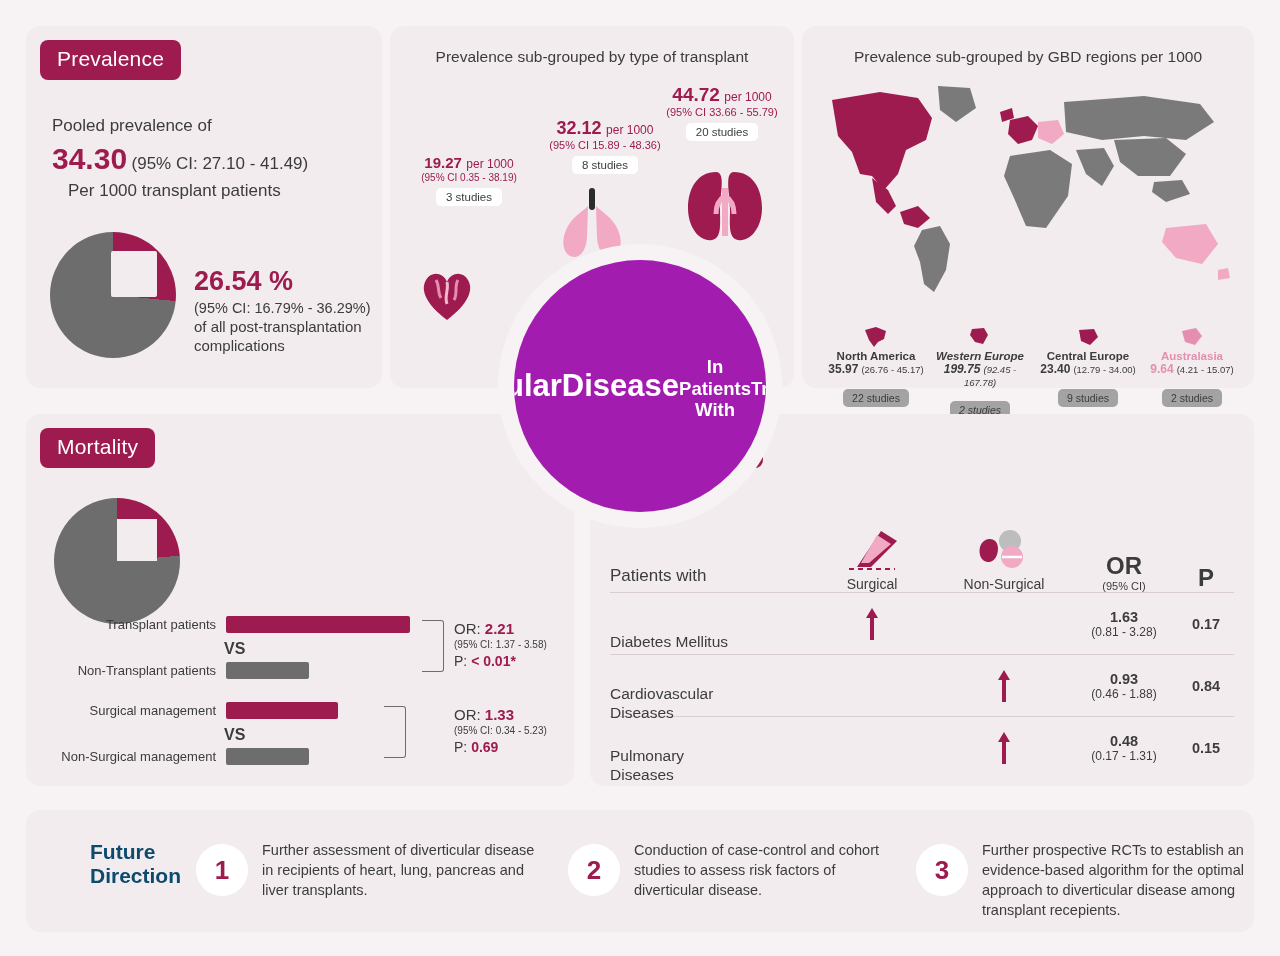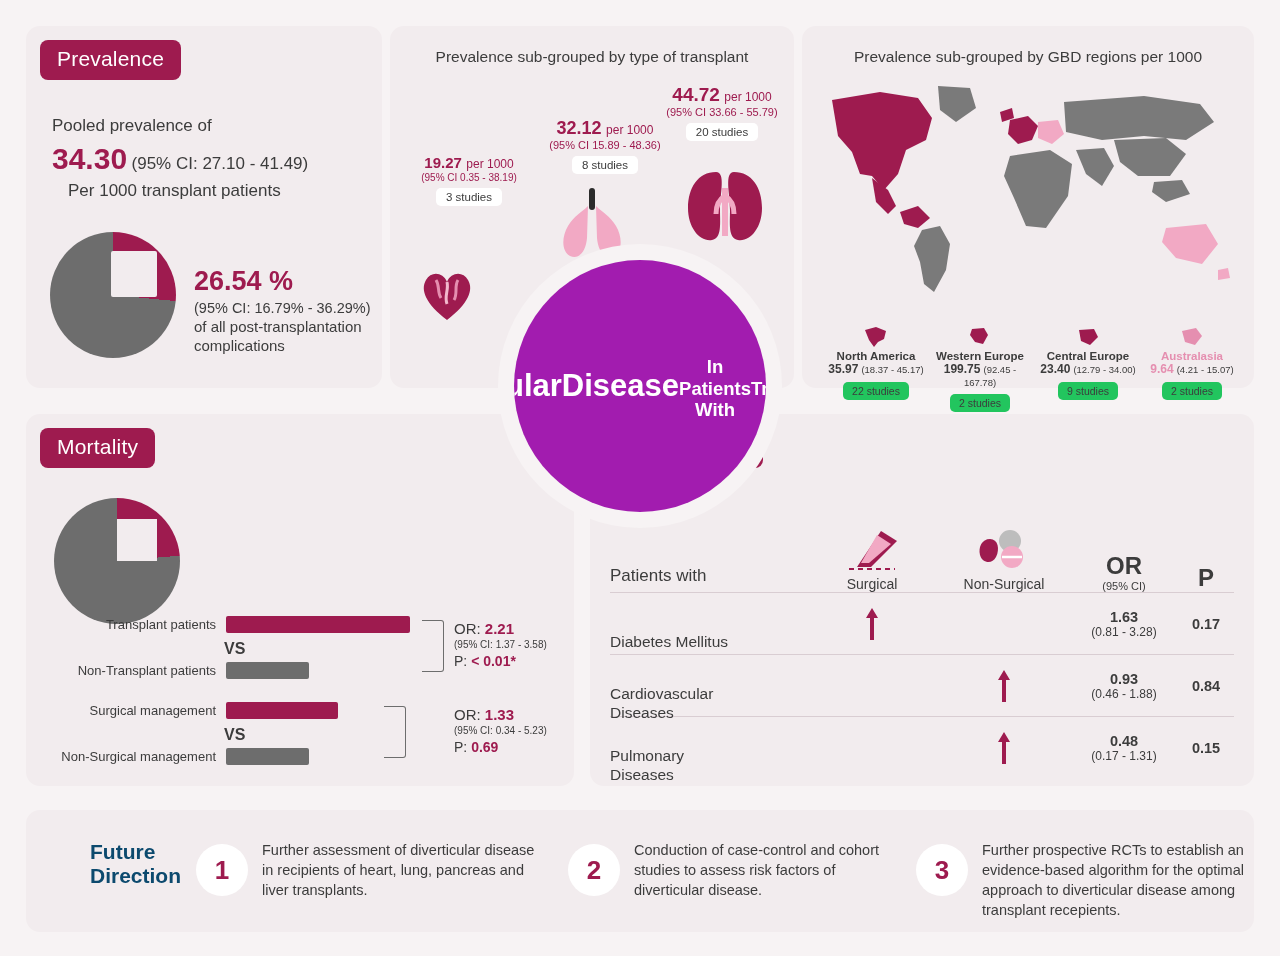--- a/index.html
+++ b/index.html
@@ -87,26 +87,26 @@
 
   
   #gbd-panel { left: 802px; top: 26px; width: 452px; height: 362px; }
   .map-wrap { position: absolute; left: 12px; top: 52px; width: 428px; height: 230px; }
   .region-col {
     position: absolute; top: 300px; text-align: center; font-size: 11px; width: 100px;
   }
   .region-col .rname { font-weight: bold; font-size: 11.5px; }
   .region-col .rval { font-weight: bold; font-size: 12px; color: #3c3c3c; }
   .region-col .rci { font-size: 9.5px; }
-  #reg0 { left: 24px; }  #reg1 { left: 128px; }
+  #reg0 { left: 24px; }  #reg1 { left: 128px; font-style: italic; }
   #reg2 { left: 236px; } #reg3 { left: 340px; }
   #reg3 .rname, #reg3 .rval { color: #e58fb0; }
   .region-pill {
-    display:inline-block; background:#22c55e; border-radius:5px;
-    padding: 3px 9px; font-size: 10.5px; margin-top: 6px;
+    display:inline-block; background:#a3a3a3; border-radius:5px;
+    padding: 3px 9px; font-size: 10.5px; margin-top: 13px;
   }
 
   
   #center-circle {
     position: absolute; left: 498px; top: 244px;
     width: 284px; height: 284px; border-radius: 50%;
     background: #f7f3f4; display: flex; align-items: center; justify-content: center;
     z-index: 5;
   }
   #center-inner {
@@ -301,21 +301,21 @@
   </div>
 
   <div class="region-col" id="reg0">
     <div>
       <svg width="28" height="22" viewBox="0 0 28 22">
           <path d="M3 4 L14 1 L24 5 L22 13 L16 16 L12 21 L7 14 Z" fill="#9e1b4f"></path>
         </svg>
     </div>
     <div class="rname">North America</div>
     <div><span class="rval">35.97</span>
-      <span class="rci">(18.37 - 45.17)</span></div>
+      <span class="rci">(26.76 - 45.17)</span></div>
     <div class="region-pill">22 studies</div>
   </div>
 
   <div class="region-col" id="reg1">
     <div>
       <svg width="28" height="22" viewBox="0 0 28 22">
           <path d="M6 3 L18 2 L22 9 L17 18 L9 16 L4 9 Z" fill="#9e1b4f"></path>
         </svg>
     </div>
     <div class="rname">Western Europe</div>

